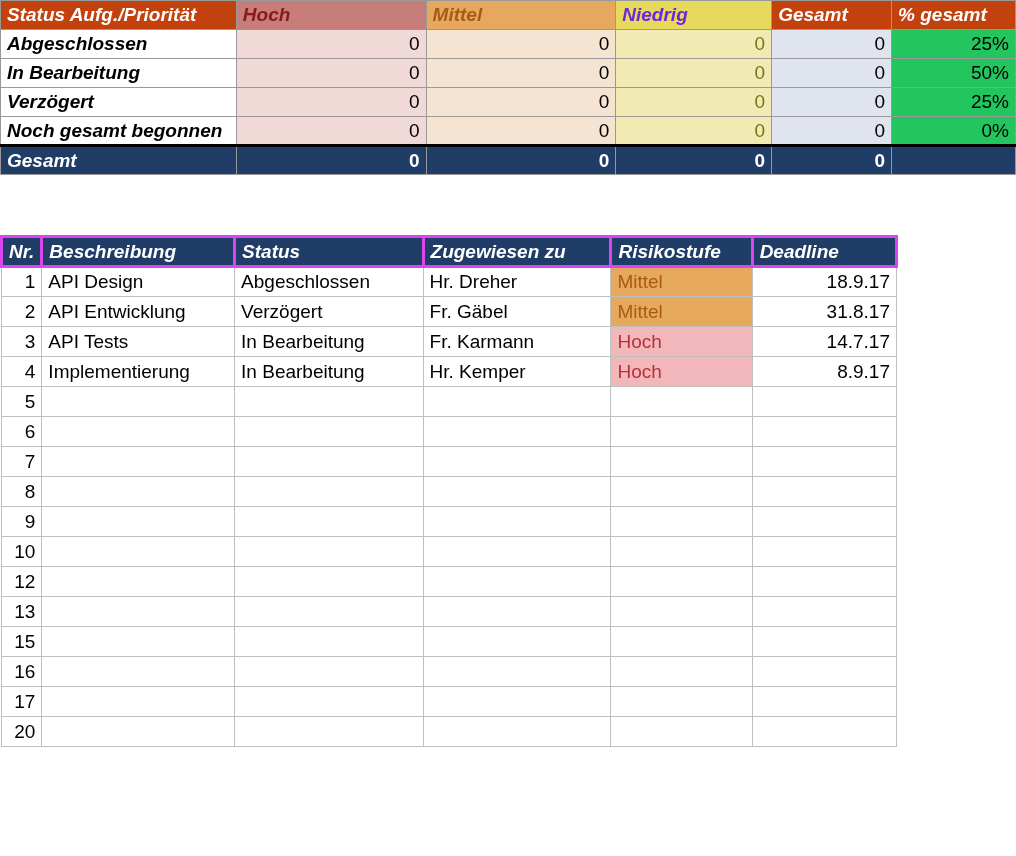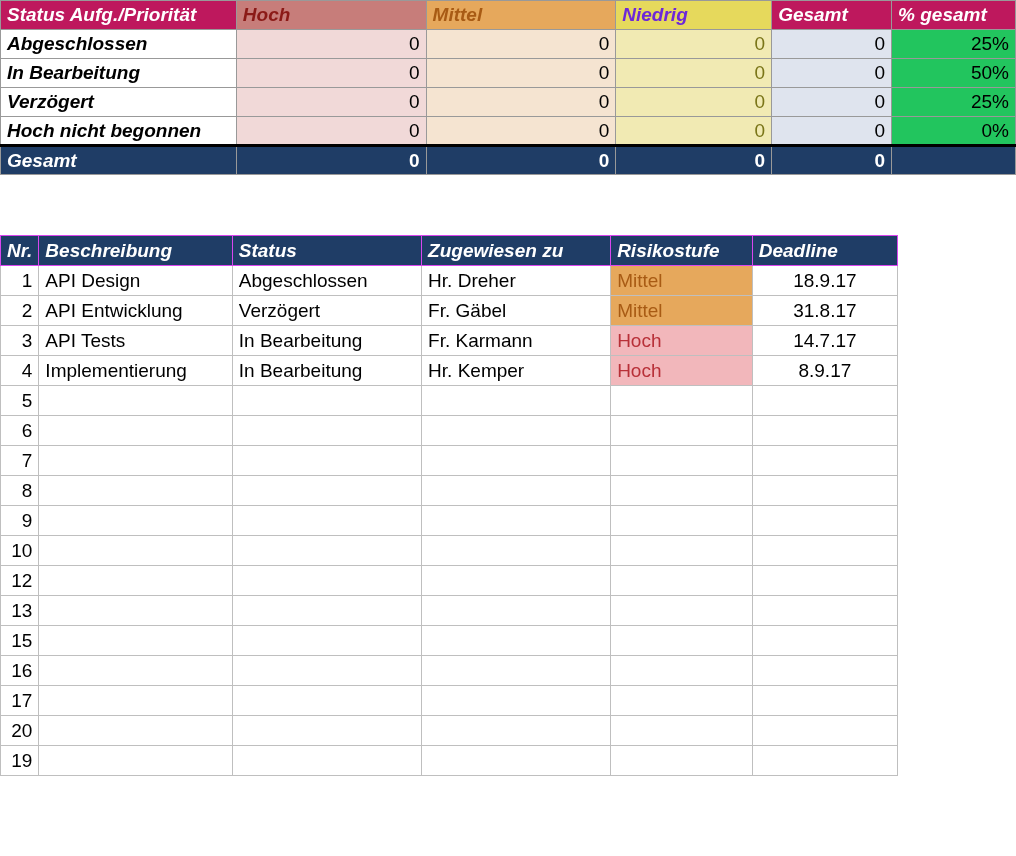--- a/index.html
+++ b/index.html
@@ -11,21 +11,21 @@
     width: 1016px;
   }
   table { border-collapse: collapse; }
   td, th { box-sizing: border-box; }
 
   
   .summary { width: 1016px; }
   .summary td { height: 29px; border: 1px solid #999; padding: 0 6px; }
 
   .sum-hdr-dark {
-    background: #be185d; color: #fff; font-weight: bold;
+    background: #c2410c; color: #fff; font-weight: bold;
     font-style: italic;
   }
   .sum-hdr-hoch   { background:#c77d7a; color:#8b1a17; font-weight:bold; font-style:italic; }
   .sum-hdr-mittel { background:#e6a85c; color:#a85b14; font-weight:bold; font-style:italic; }
   .sum-hdr-niedr  { background:#e6d95c; color:#6d28d9; font-weight:bold; font-style:italic; }
 
   .sum-label { background:#fff; font-weight:bold; font-style:italic; }
   .c-hoch   { background:#f1d9d8; text-align:right; }
   .c-mittel { background:#f5e4d1; text-align:right; }
   .c-niedr  { background:#f1eab3; color:#7a7518; text-align:right; }
@@ -45,28 +45,28 @@
   .col-s2 { width:190px; }
   .col-s3 { width:156px; }
   .col-s4 { width:120px; }
   .col-s5 { width:124px; }
 
   
   .tasks { margin-top: 60px; width: 898px; }
   .tasks td, .tasks th { height:30px; border:1px solid #bfbfbf; padding:0 6px; }
   .tasks thead th {
     background:#1f3d66; color:#fff; font-weight:bold; font-style:italic;
-    text-align:left; border:1px solid #d946ef;
+    text-align:left; border:3px solid #d946ef;
   }
   .tasks .nr { text-align:right; width:36px; }
   .t-col-desc  { width:194px; }
   .t-col-stat  { width:190px; }
   .t-col-zug   { width:190px; }
   .t-col-risk  { width:142px; }
-  .t-col-dead  { width:146px; text-align:center; }
+  .t-col-dead  { width:146px; text-align:right; }
 
   .risk-mittel { background:#e6a85c; color:#a85b14; }
   .risk-hoch   { background:#f2b7bb; color:#b83038; }
 
 </style>
 </head>
 <body>
 
 <table class="summary">
   <colgroup>
@@ -106,21 +106,21 @@
       </tr>
       <tr>
         <td class="sum-label">Verzögert</td>
         <td class="c-hoch">0</td>
         <td class="c-mittel">0</td>
         <td class="c-niedr">0</td>
         <td class="c-ges">0</td>
         <td class="c-pct">25%</td>
       </tr>
       <tr>
-        <td class="sum-label">Hoch nicht begonnen</td>
+        <td class="sum-label">Noch gesamt begonnen</td>
         <td class="c-hoch">0</td>
         <td class="c-mittel">0</td>
         <td class="c-niedr">0</td>
         <td class="c-ges">0</td>
         <td class="c-pct">0%</td>
       </tr>
     </tbody>
   <tbody>
       <tr class="sum-total-row">
     <td class="rlabel">Gesamt</td>
@@ -274,22 +274,14 @@
         <td class="t-col-dead"></td>
       </tr>
       <tr>
         <td class="nr">20</td>
         <td></td>
         <td></td>
         <td></td>
         <td class=""></td>
         <td class="t-col-dead"></td>
       </tr>
-      <tr>
-        <td class="nr">19</td>
-        <td></td>
-        <td></td>
-        <td></td>
-        <td class=""></td>
-        <td class="t-col-dead"></td>
-      </tr>
     </tbody>
 </table>
 
 </body></html>

